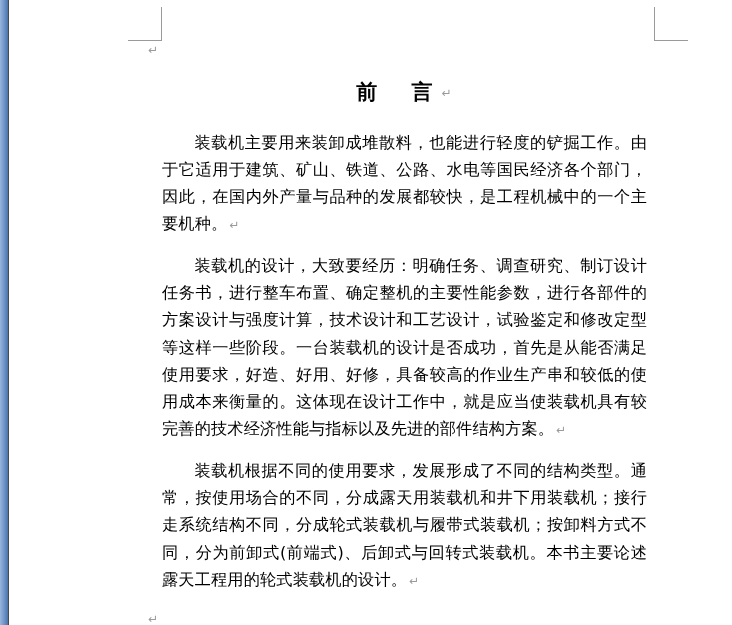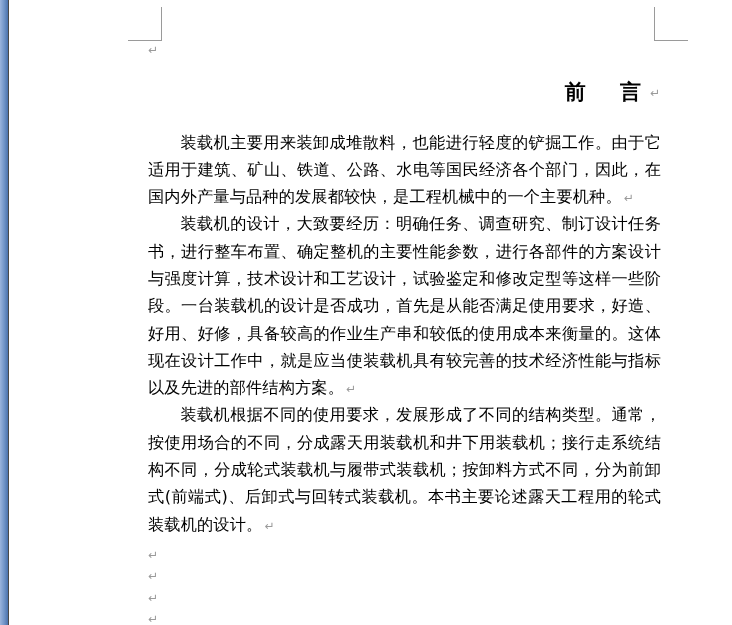--- a/index.html
+++ b/index.html
@@ -90,21 +90,21 @@
   }
 
   .empty-line {
     height: 21.5px;
     line-height: 21.5px;
     font-size: 15px;
     white-space: nowrap;
   }
 
   #doc-title {
-    text-align: right;
+    text-align: center;
     font-family: "DejaVu Sans", sans-serif;
     font-size: 21px;
     font-weight: 700;
     color: #000000;
     letter-spacing: 1px;
     margin: 17px 0 4px 0;
     padding: 0;
     line-height: 30px;
     white-space: pre;
   }
@@ -116,21 +116,21 @@
   }
 
   .para {
     font-family: "DejaVu Sans", "Liberation Sans", sans-serif;
     font-size: 16.2px;
     line-height: 27.3px;
     color: #000000;
     text-align: justify;
     text-justify: inter-ideograph;
     text-indent: 32.4px;
-    margin: 0;
+    margin: 14px;
     padding: 0;
     letter-spacing: 0.15px;
   }
   #para-1 { margin-top: 22px; }
 
   .para .pilcrow {
     font-size: 12px;
     text-indent: 0;
     margin-left: 2px;
   }

